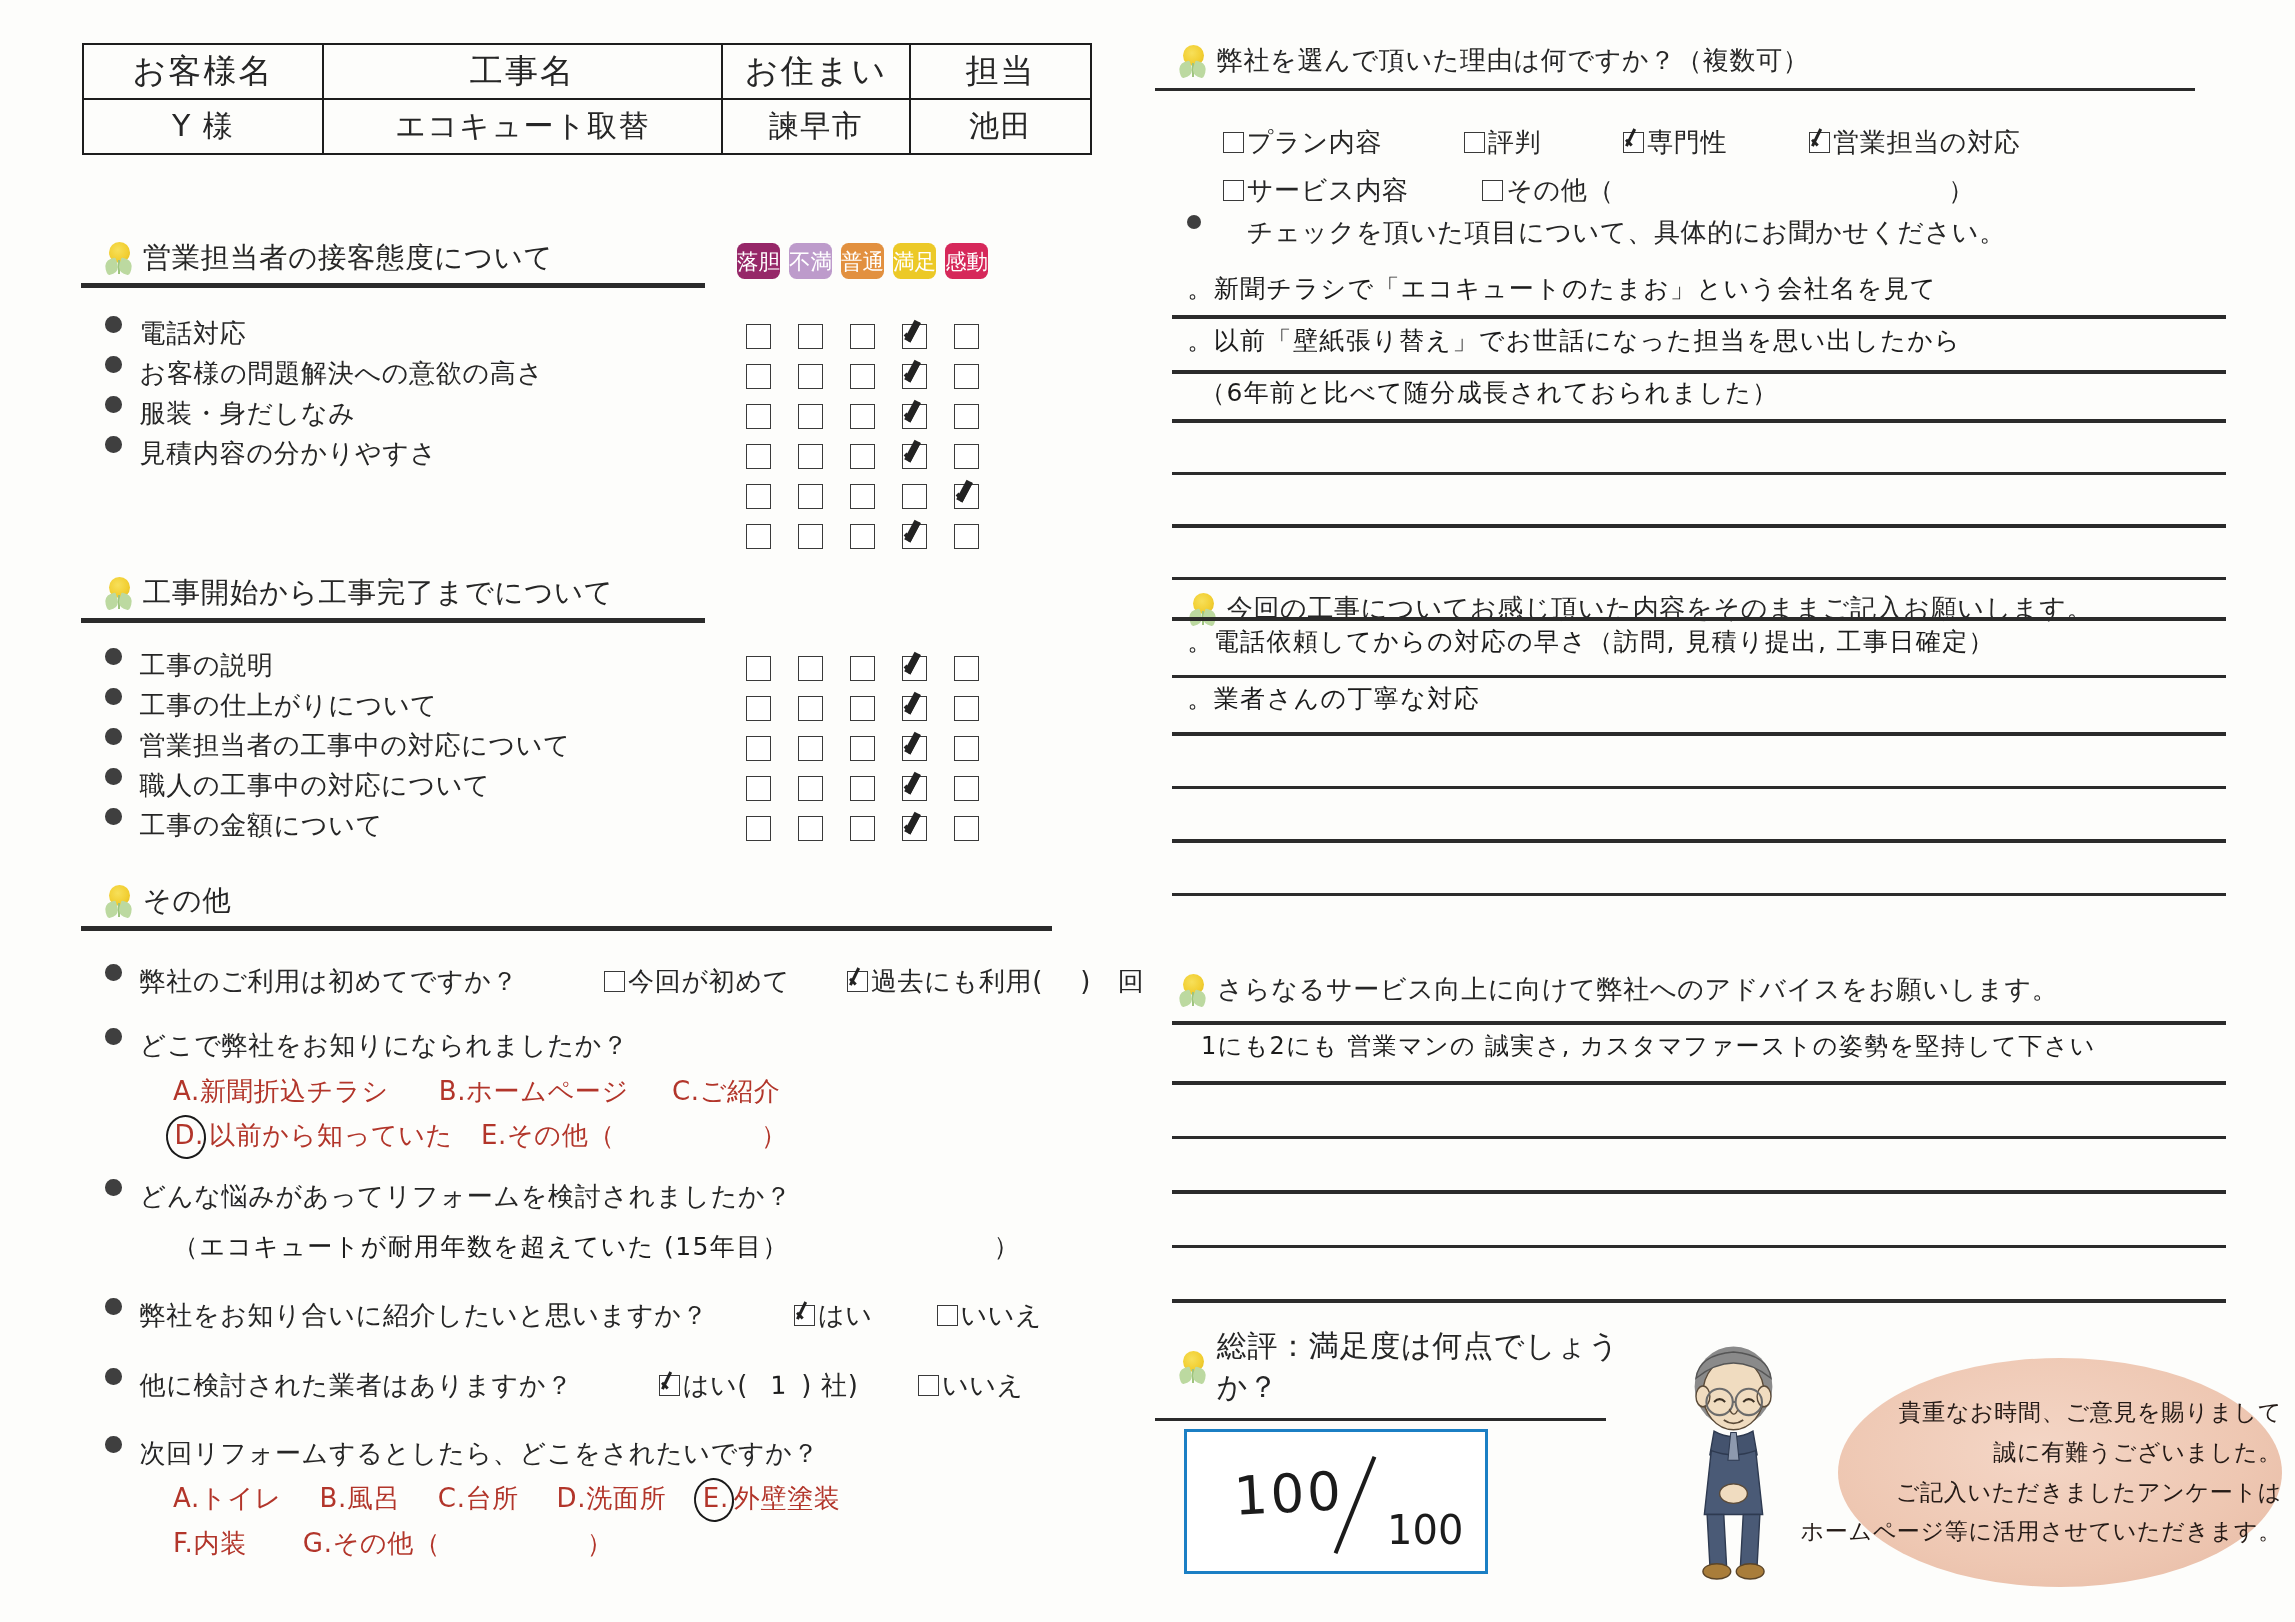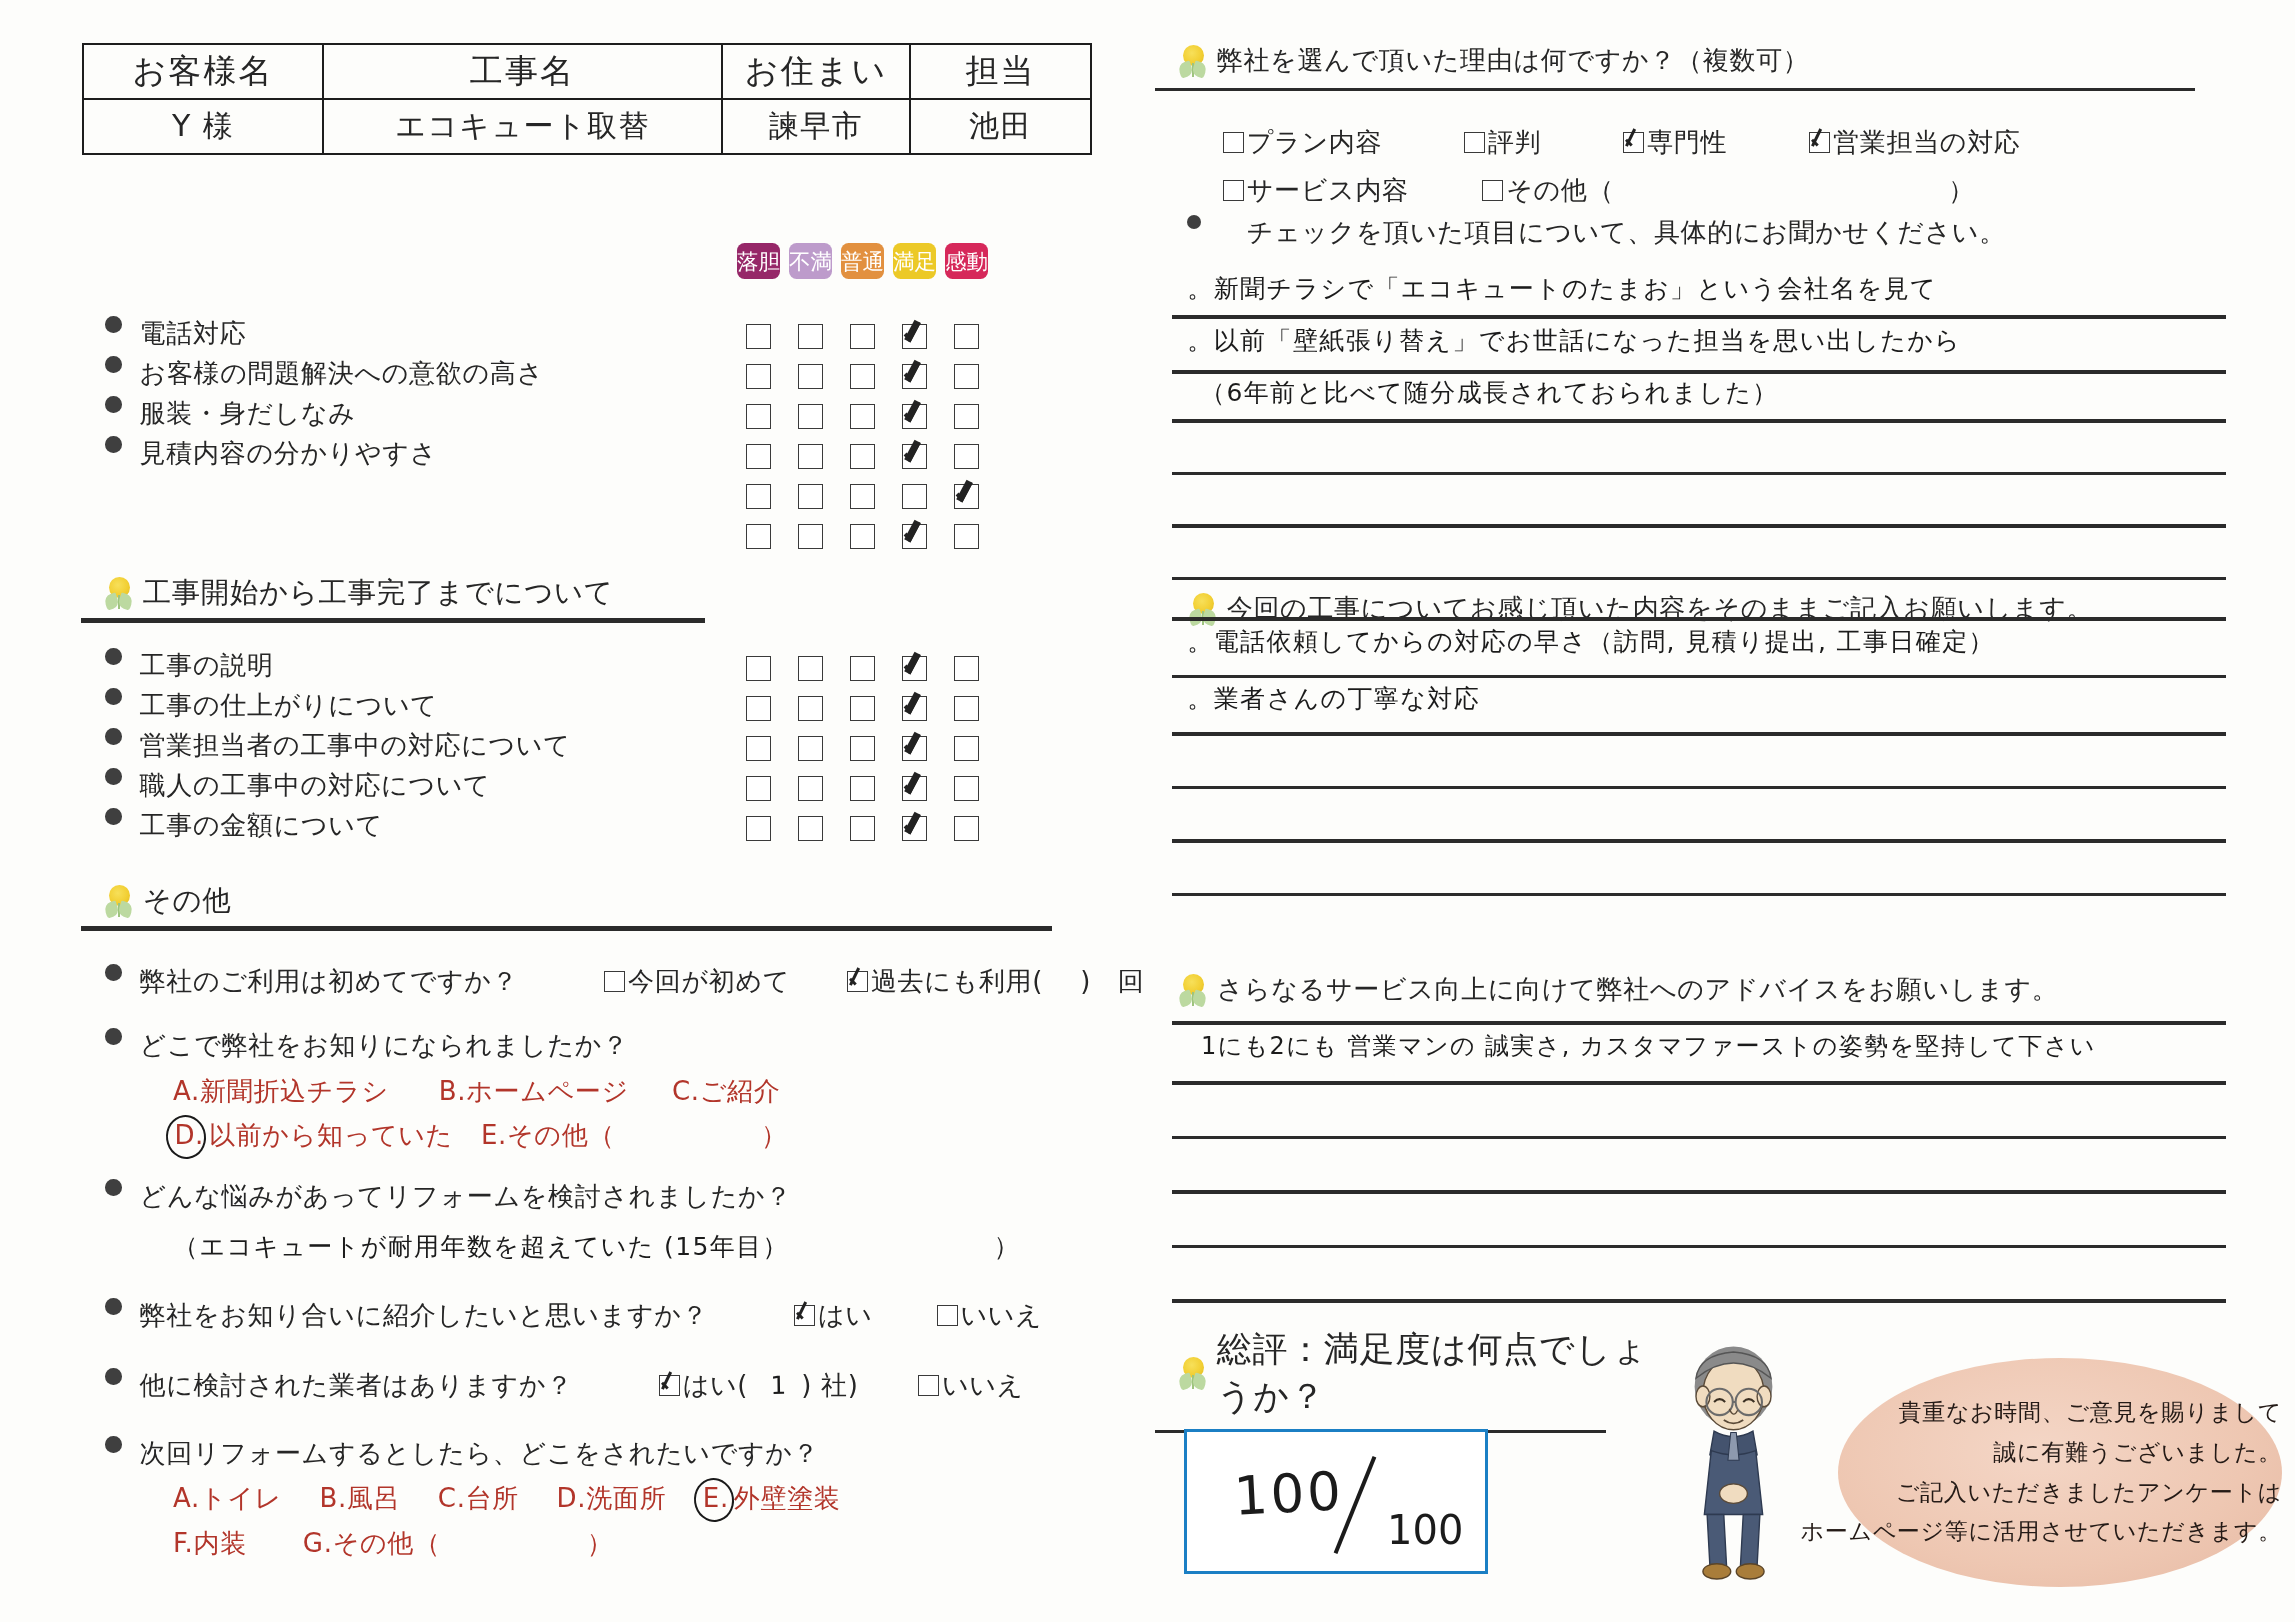--- a/index.html
+++ b/index.html
@@ -169,20 +169,32 @@
       </table>
 
     <div class="chips">
       <div class="chip" style="background:#962768">落胆</div>
       <div class="chip" style="background:#bd9bcb">不満</div>
       <div class="chip" style="background:#e2903f">普通</div>
       <div class="chip" style="background:#ecc927">満足</div>
       <div class="chip" style="background:#d6285a">感動</div>
     </div>
 
+    <div style="position:absolute;left:105px;top:239px;width:610px;">
+      <div class="sec-head">
+        <span class="flower">
+          <span class="petal"></span>
+            <span class="stem"></span>
+            <span class="leafL"></span>
+            <span class="leafR"></span>
+        </span>
+        <span class="ttl">営業担当者の接客態度について</span>
+      </div>
+      <div class="rule" style="width:624px;margin-left:-23.6px;"></div>
+    </div>
 
     <div style="position:absolute;left:105px;top:316px;">
       <div class="qrow">
           <span class="bullet"></span>
           <span class="qlabel">電話対応</span>
         </div>
       <div class="qrow">
           <span class="bullet"></span>
           <span class="qlabel">お客様の問題解決への意欲の高さ</span>
         </div>
@@ -632,21 +644,21 @@
     </div>
 
     <div style="position:absolute;left:35px;top:1326px;width:485px;">
       <div class="sec-head">
         <span class="flower">
           <span class="petal"></span>
             <span class="stem"></span>
             <span class="leafL"></span>
             <span class="leafR"></span>
         </span>
-        <span class="ttl" style="font-size:35px;">総評：満足度は何点でしょうか？</span>
+        <span class="ttl" style="font-size:30px;">総評：満足度は何点でしょうか？</span>
       </div>
       <div class="rule thin" style="width:451px;margin-left:-23.6px;margin-top:9.7px;"></div>
     </div>
 
     <div class="scorebox" style="left:40px;top:1429px;width:298px;height:139px;">
       <span class="score-num" style="position:absolute;left:47px;top:30.5px;">100</span>
       <span class="slash" style="left:166px;top:21px;"></span>
       <span class="score-den" style="position:absolute;left:200px;top:75px;">100</span>
     </div>
 

